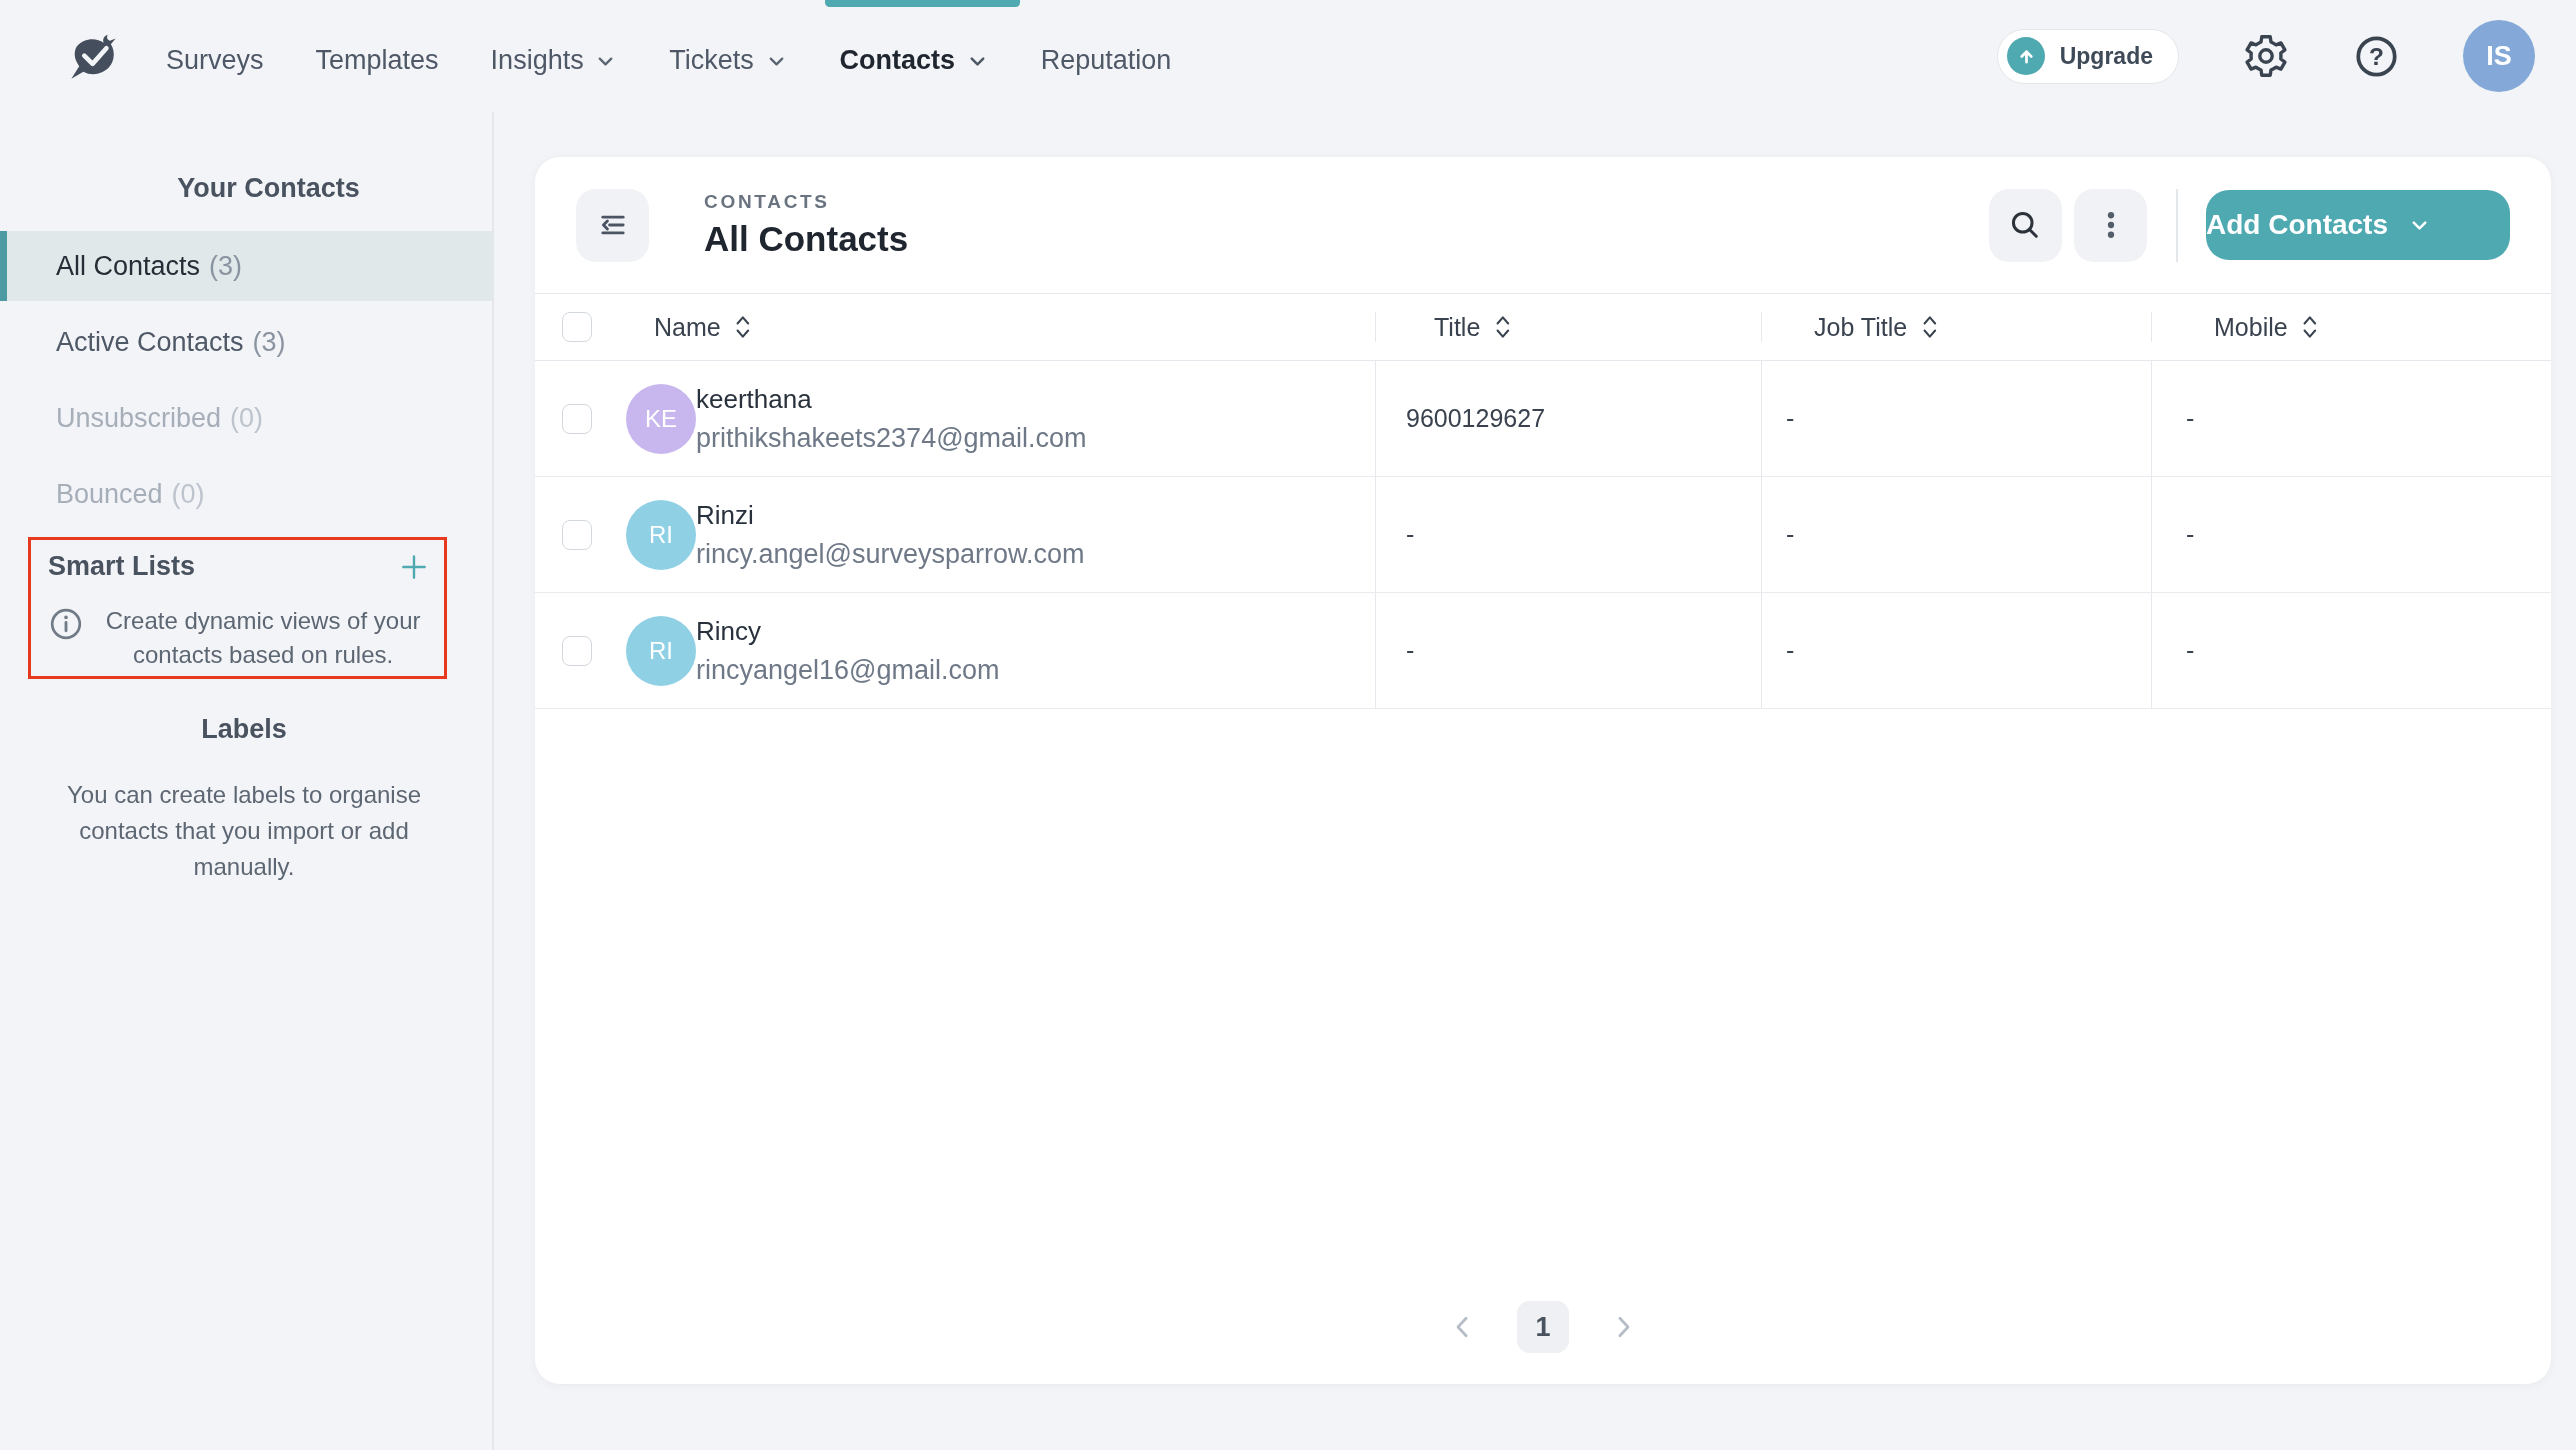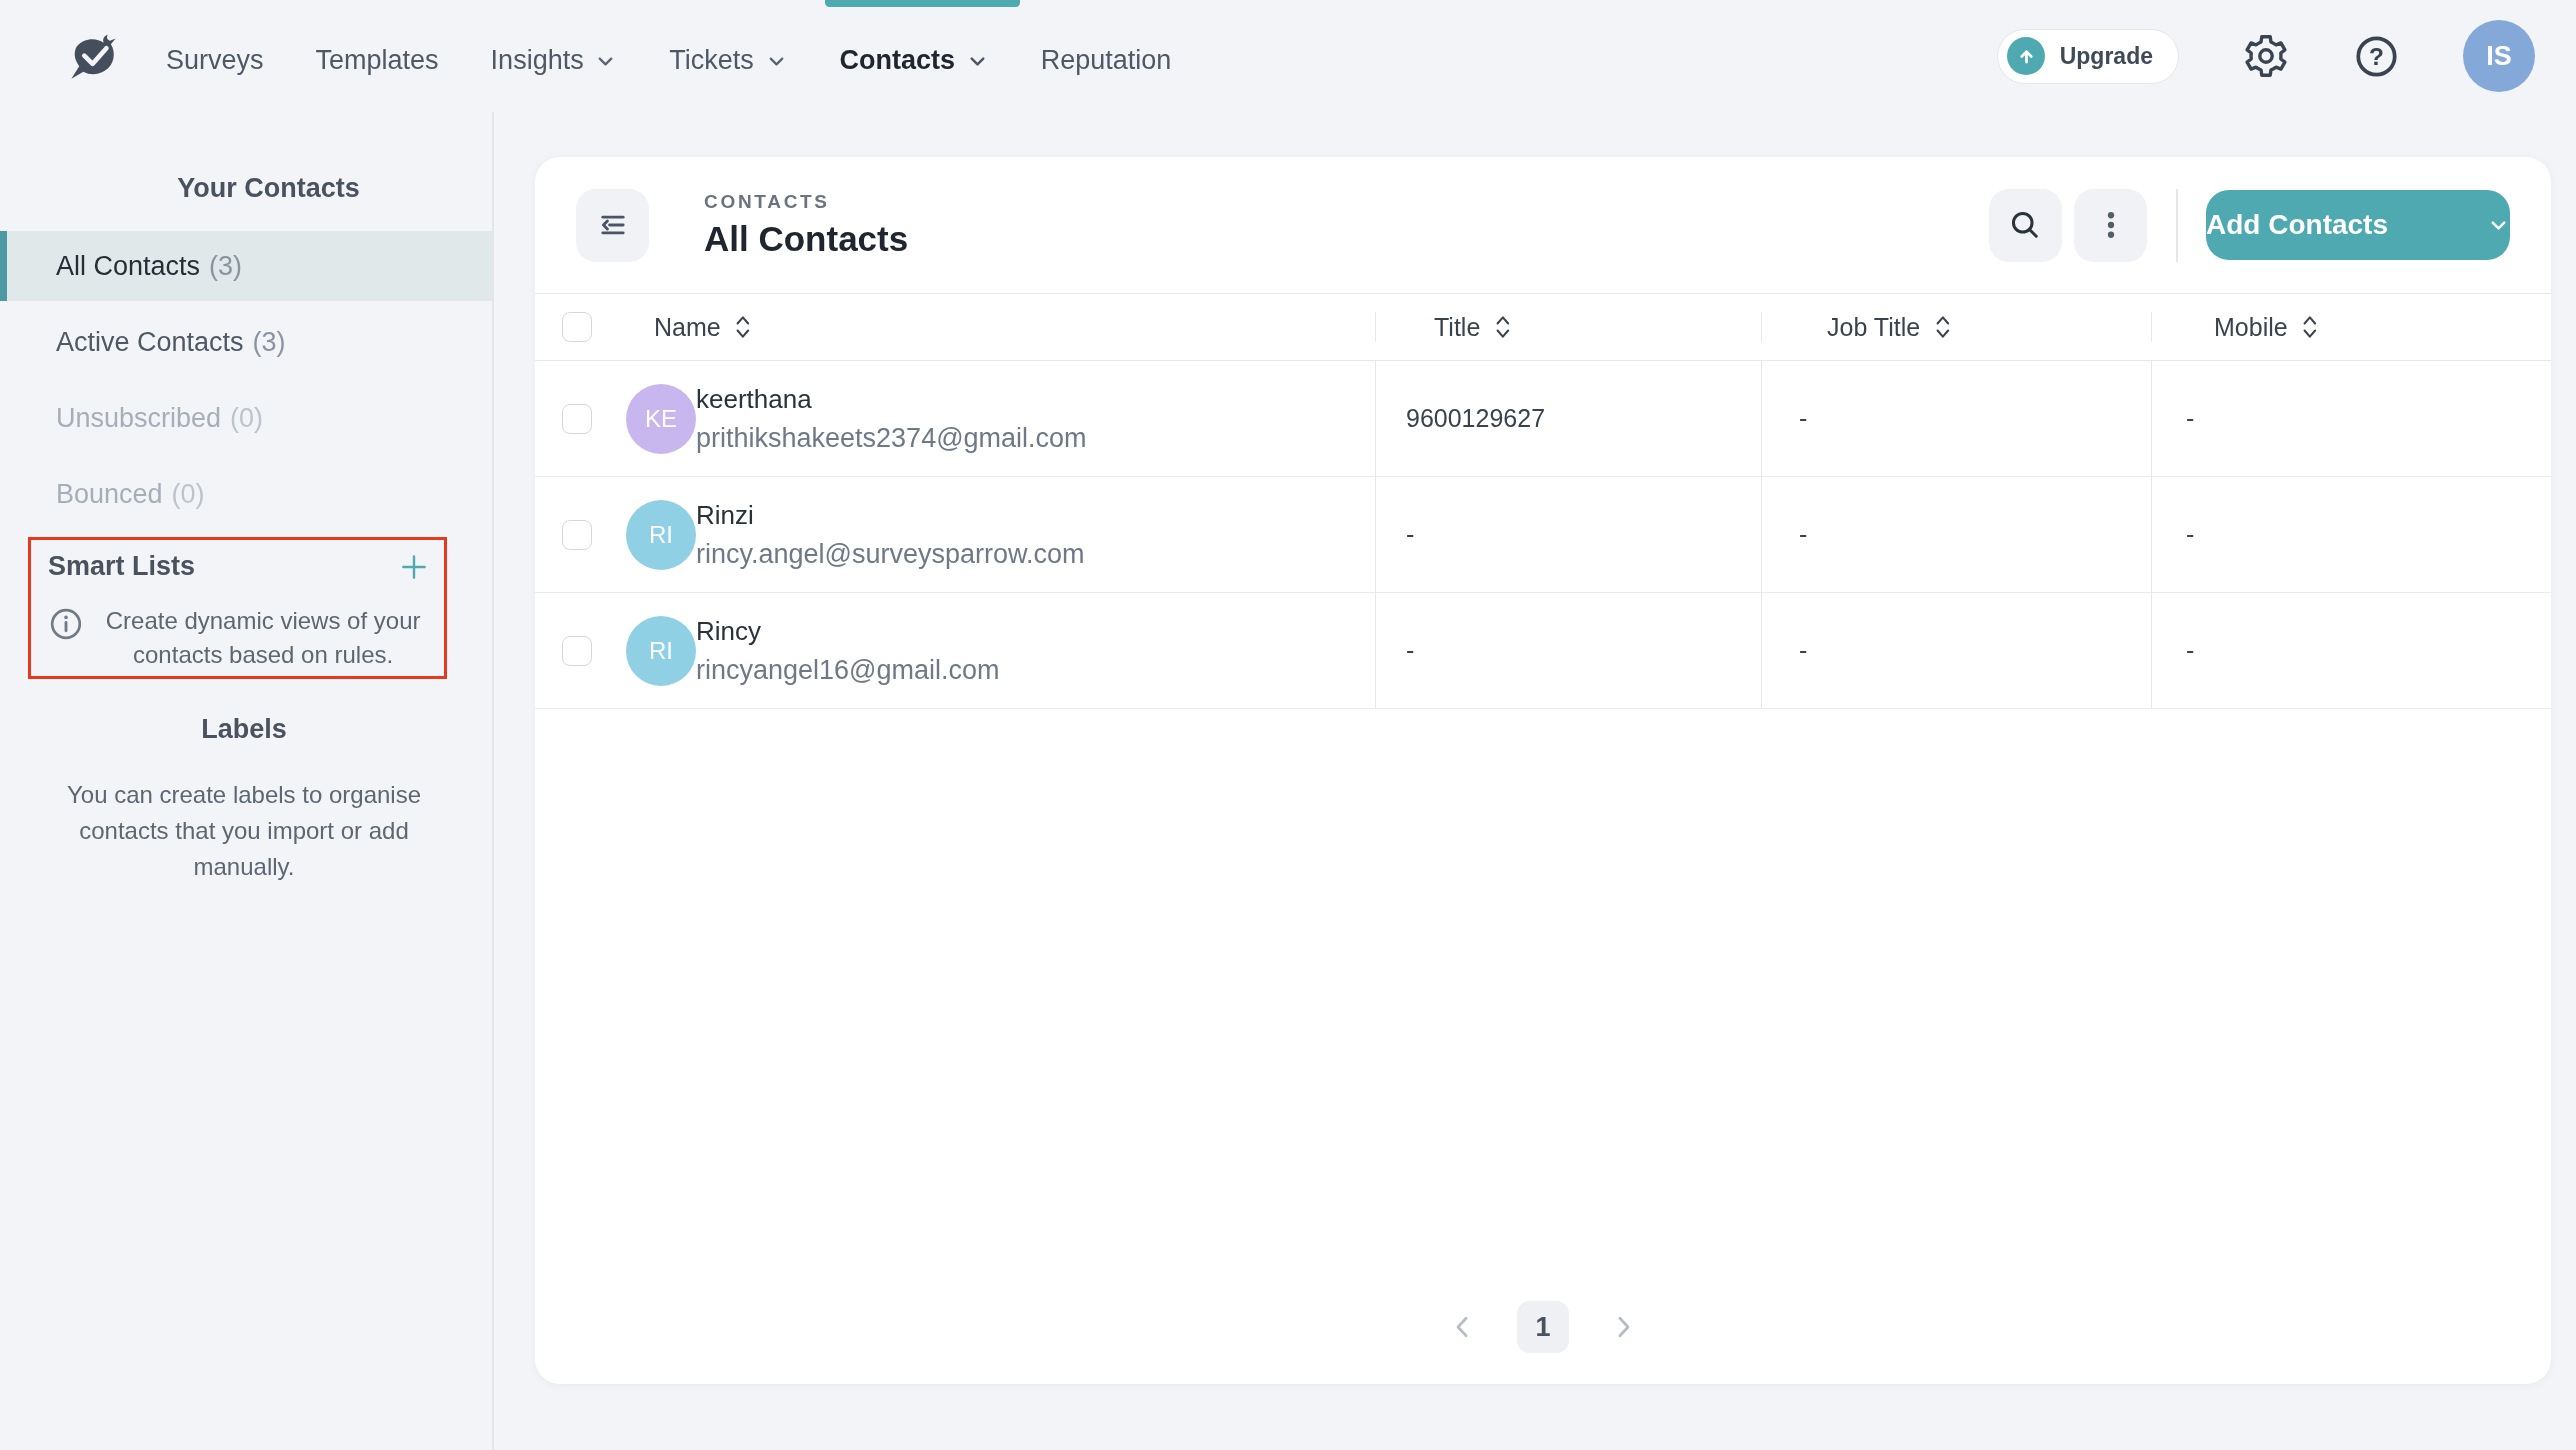--- a/index.html
+++ b/index.html
@@ -51,29 +51,29 @@
 
   
   .card{ position:absolute; left:535px; top:157px; width:2016px; height:1227px; background:#ffffff; border-radius:25px; box-shadow:0 1.8px 9px rgba(40,50,60,0.05); }
   .card-header{ height:136px; display:flex; align-items:center; padding:0 41px; }
   .sq-btn{ width:73px; height:73px; border-radius:19.7px; background:#f1f2f5; display:flex; align-items:center; justify-content:center; cursor:pointer; flex:none; }
   .title-block{ margin-left:55px; }
   .crumb{ font-size:19px; font-weight:bold; letter-spacing:2.7px; color:#6a7480; }
   .page-title{ margin-top:5.4px; font-size:35px; font-weight:bold; color:#20262f; }
   .header-right{ margin-left:auto; display:flex; align-items:center; gap:12.5px; }
   .header-divider{ width:1.8px; height:73px; background:#e4e7ea; margin:0 16px; }
-  .add-btn{ display:flex; align-items:center; justify-content:space-between; gap:19.7px; width:304px; height:70px; background:#4fa9b1; border:none; border-radius:23px; color:#fff; font-size:28px; font-weight:bold; font-family:"Liberation Sans",sans-serif; cursor:pointer; }
+  .add-btn{ display:flex; align-items:center; justify-content:flex-start; gap:19.7px; width:304px; height:70px; background:#4fa9b1; border:none; border-radius:23px; color:#fff; font-size:28px; font-weight:bold; font-family:"Liberation Sans",sans-serif; cursor:pointer; }
 
   
   .thead{ display:flex; height:68px; border-top:1.8px solid #e5e8ec; border-bottom:1.8px solid #e5e8ec; align-items:center; }
   .trow{ display:flex; height:116px; border-bottom:0.9px solid #e9ebee; align-items:stretch; }
   .c-check{ width:91px; display:flex; align-items:center; padding-left:27px; flex:none; }
   .c-name{ width:749px; display:flex; align-items:center; flex:none; }
   .c-phone{ width:386px; flex:none; border-left:1.8px solid #e5e8ec; display:flex; align-items:center; padding-left:30px; }
-  .c-job{ width:390px; flex:none; border-left:1.8px solid #e5e8ec; display:flex; align-items:center; padding-left:37px; }
+  .c-job{ width:390px; flex:none; border-left:1.8px solid #e5e8ec; display:flex; align-items:center; padding-left:24px; }
   .c-mobile{ flex:1; border-left:1.8px solid #e5e8ec; display:flex; align-items:center; padding-left:34px; }
   .th-label{ display:flex; align-items:center; gap:12.5px; font-size:25px; font-weight:400; color:#39424e; cursor:pointer;margin-left:28px; }
   .checkbox{ width:30px; height:30px; border:1.8px solid #d3d8de; border-radius:8px; background:#fff; cursor:pointer; }
   .avatar{ width:70px; height:70px; border-radius:50%; display:flex; align-items:center; justify-content:center; color:#fff; font-size:24px; flex:none; }
   .person{ display:flex; align-items:center; }
   .p-name{ font-size:26px; font-weight:500; color:#29313c; }
   .p-email{ margin-top:8px; font-size:27px; color:#6e7887; }
   .cell-val{ font-size:25px; color:#39424e; }
 
   

